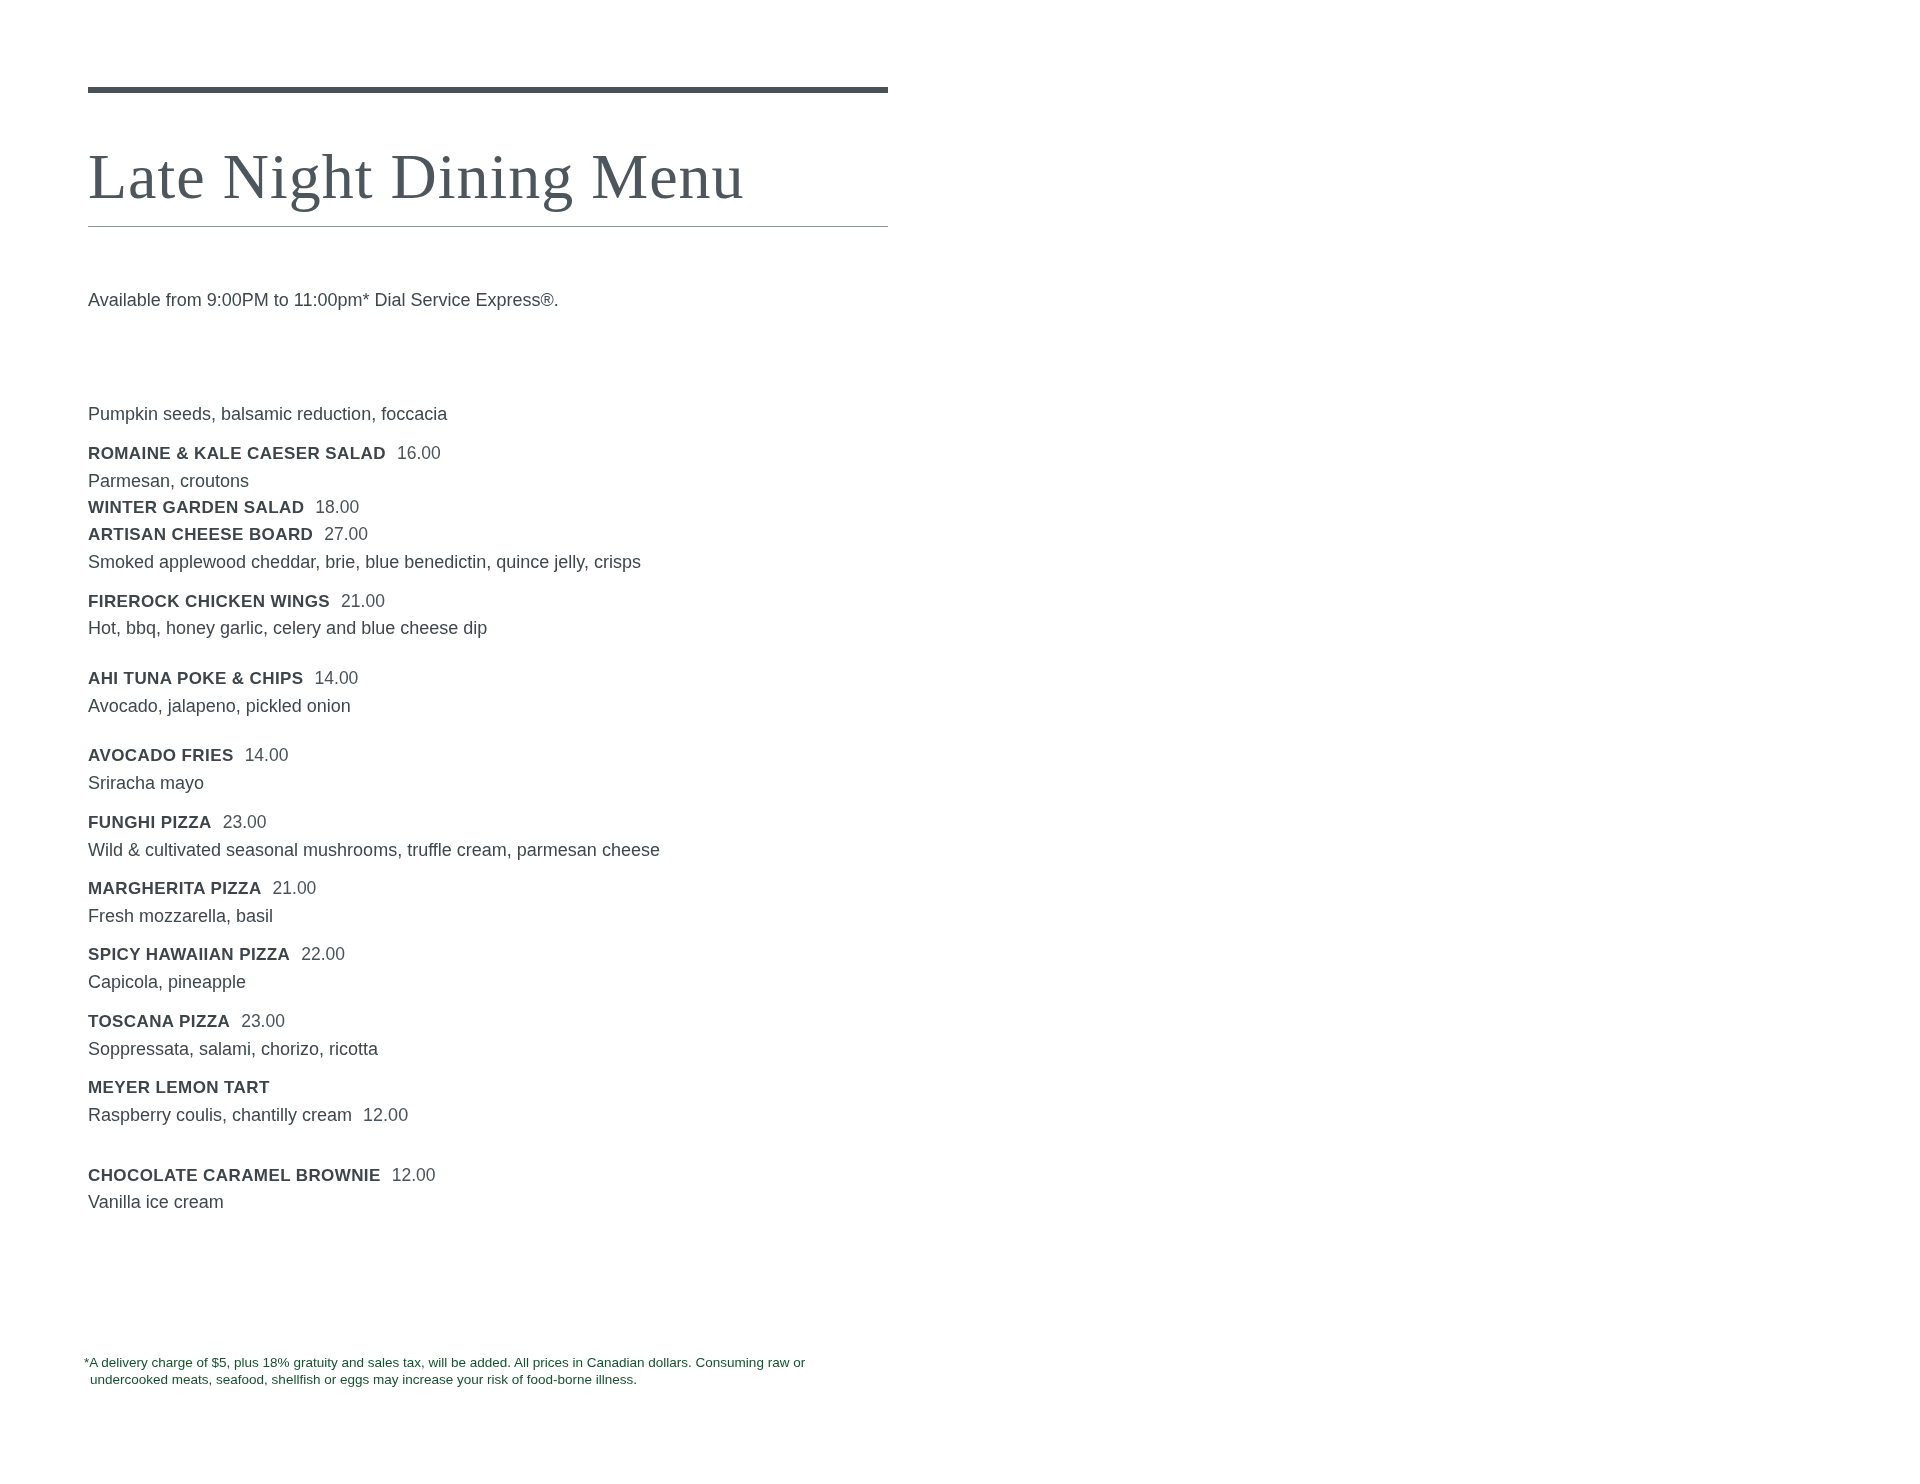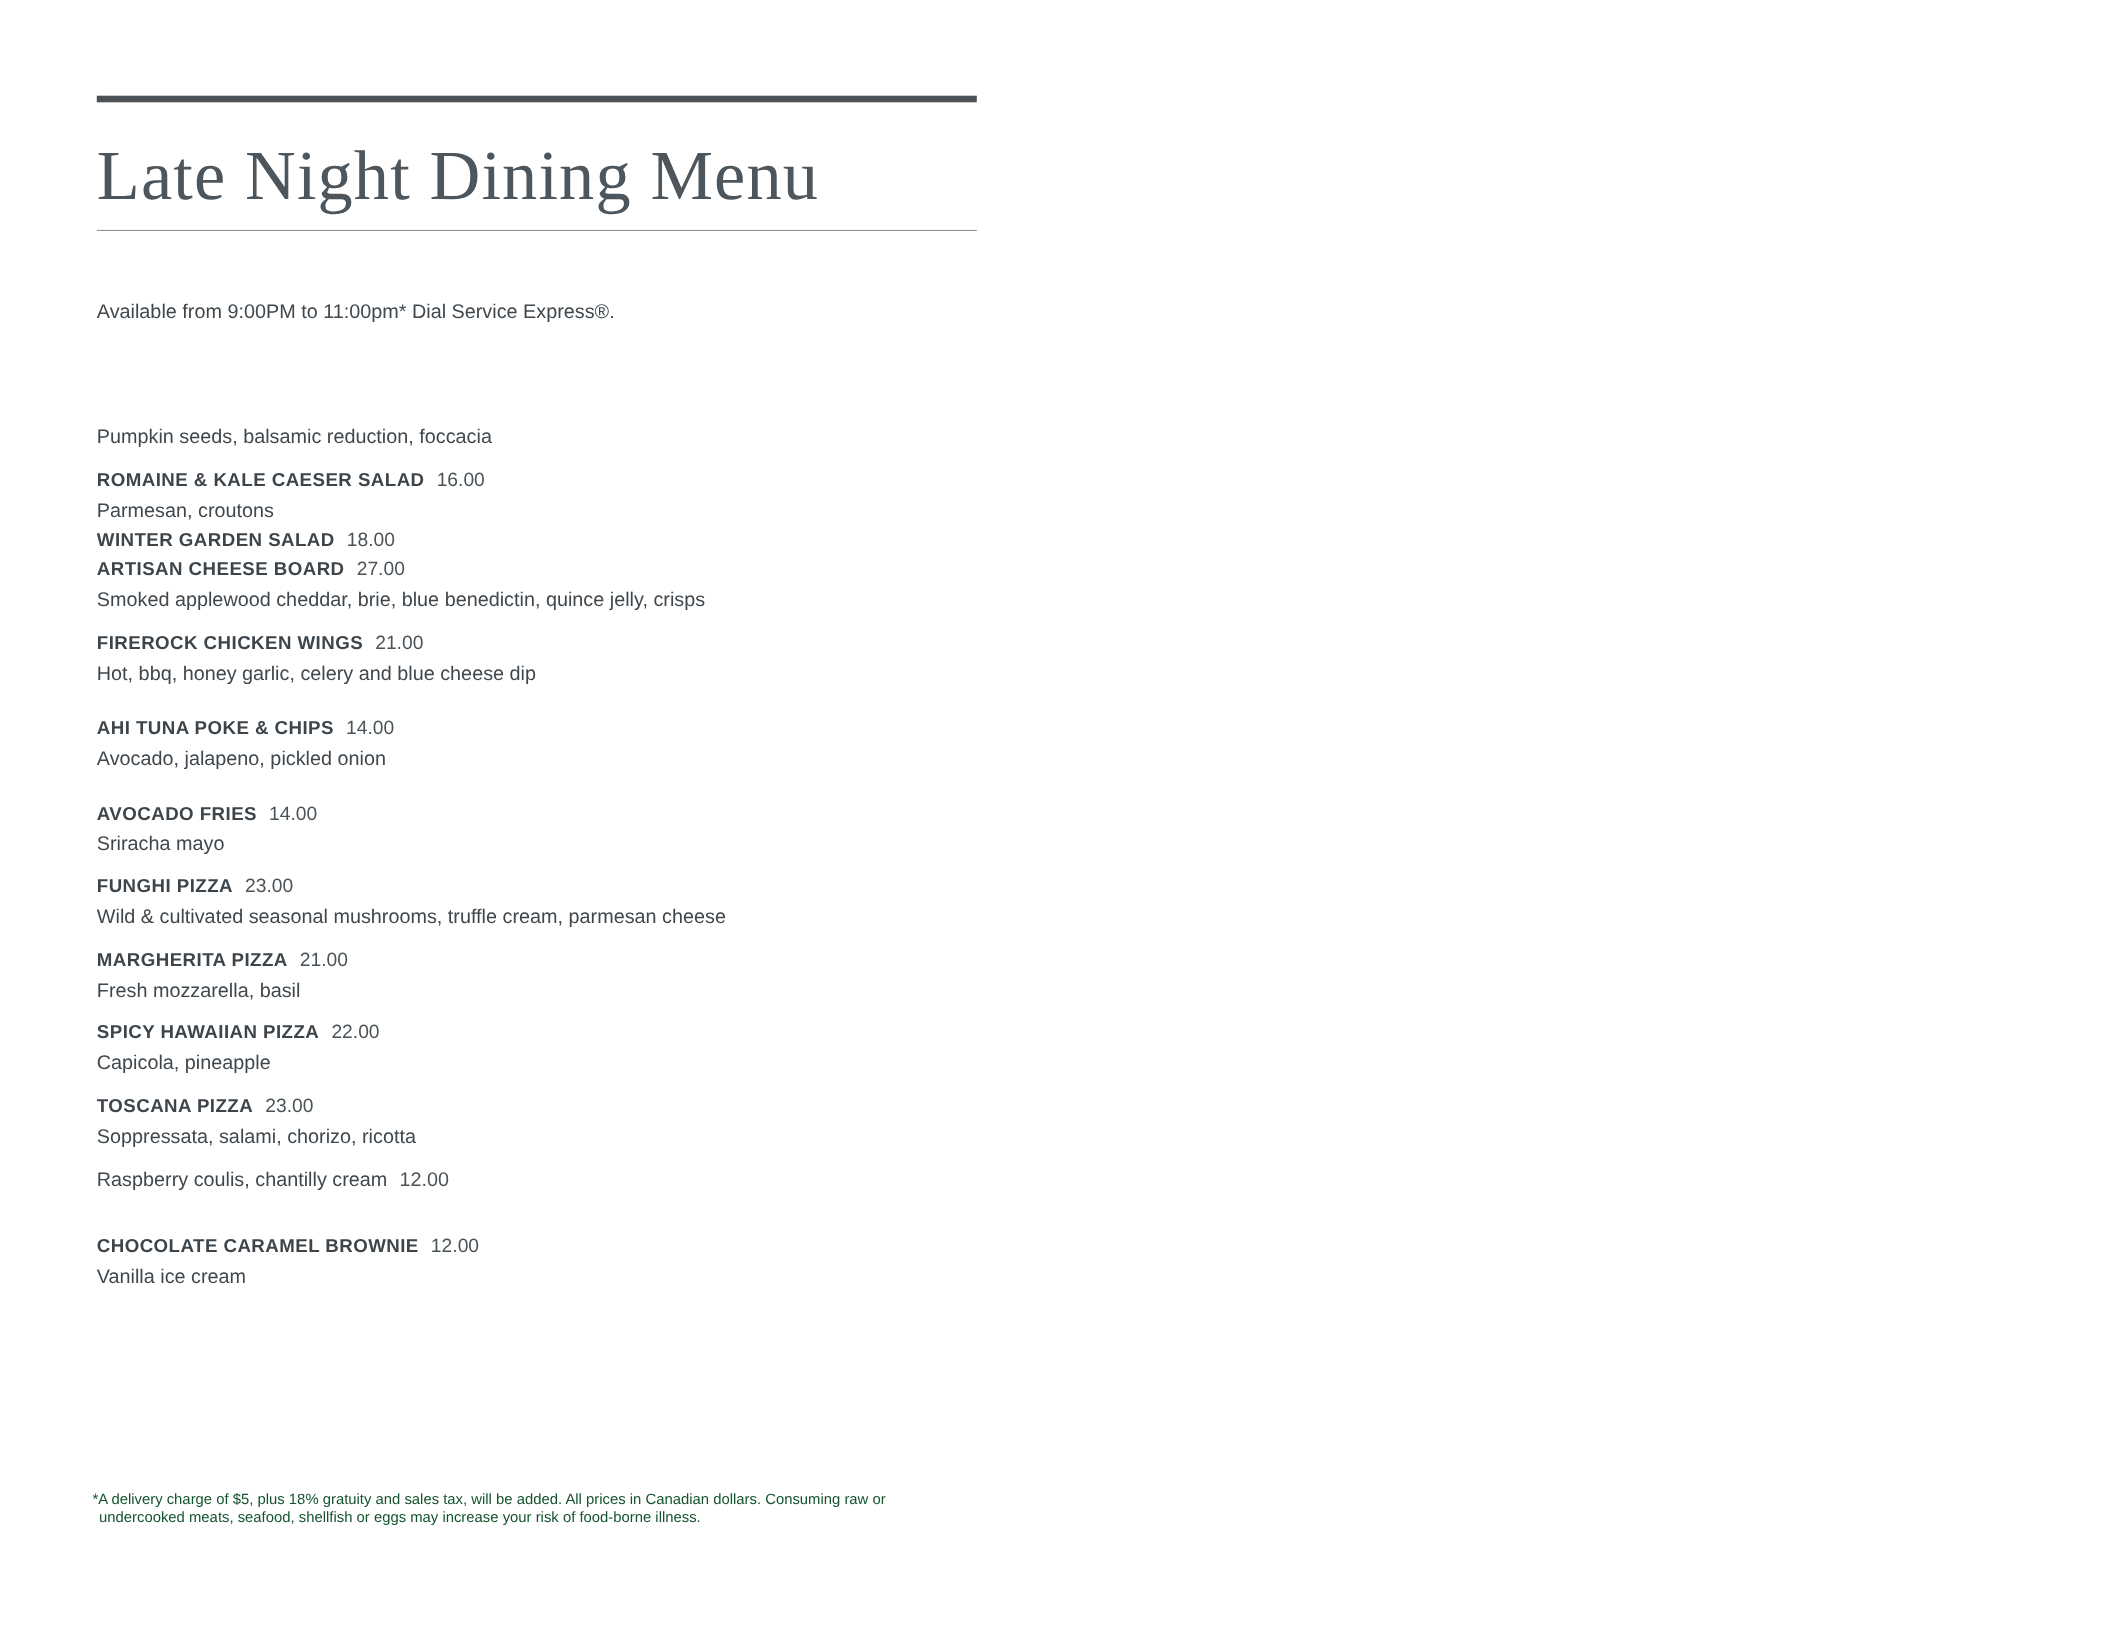--- a/index.html
+++ b/index.html
@@ -18,21 +18,21 @@
     width: 1920px;
     height: 1484px;
     padding: 87px 0 0 88px;
   }
   .top-bar {
     width: 800px;
     height: 6px;
     background: #4a5258;
   }
   .page-title {
-    margin-top: 32px;
+    margin-top: 49px;
     font-family: "Liberation Serif", "DejaVu Serif", serif;
     font-weight: 400;
     font-size: 64px;
     line-height: 1.1;
     letter-spacing: 1px;
     color: #4d565c;
   }
   .title-rule {
     width: 800px;
     height: 0;
@@ -153,20 +153,21 @@
       <div class="item-name-line"><span class="item-name">SPICY HAWAIIAN PIZZA</span><span class="item-price">22.00</span></div>
       <div class="item-desc-line"><span>Capicola, pineapple</span><span class="item-desc-price"></span></div>
     </div>
 
     <div class="menu-item gap-normal">
       <div class="item-name-line"><span class="item-name">TOSCANA PIZZA</span><span class="item-price">23.00</span></div>
       <div class="item-desc-line"><span>Soppressata, salami, chorizo, ricotta</span><span class="item-desc-price"></span></div>
     </div>
 
     <div class="menu-item gap-extra">
+      <div class="item-name-line"><span class="item-name">MEYER LEMON TART</span><span class="item-price"></span></div>
       <div class="item-desc-line"><span>Raspberry coulis, chantilly cream</span><span class="item-desc-price">12.00</span></div>
     </div>
 
     <div class="menu-item">
       <div class="item-name-line"><span class="item-name">CHOCOLATE CARAMEL BROWNIE</span><span class="item-price">12.00</span></div>
       <div class="item-desc-line"><span>Vanilla ice cream</span><span class="item-desc-price"></span></div>
     </div>
 
   </div>
 

